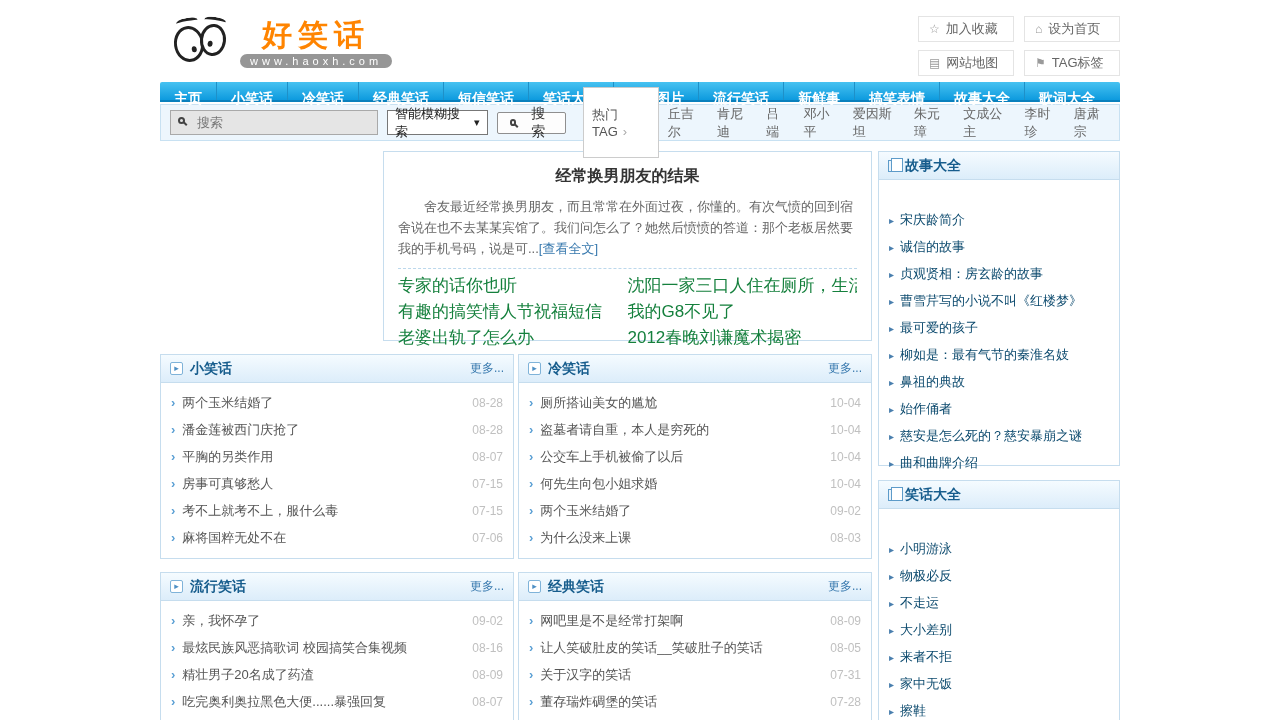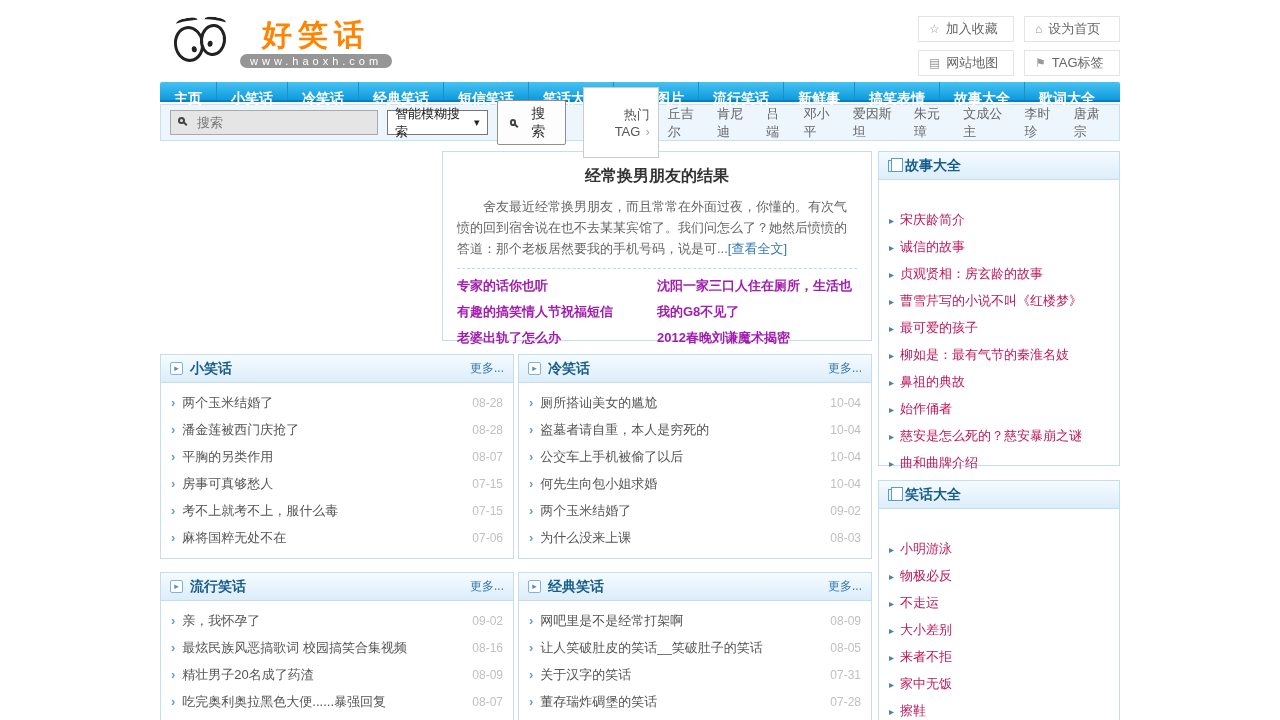--- a/index.html
+++ b/index.html
@@ -47,46 +47,46 @@
   .sinput-wrap { position:relative; }
   .sinput { width:208px; height:25px; border:1px solid #a9a9a9; padding:0 6px 0 26px;
     font-size:13px; color:#333; background:#e5e5e5; }
   .mag { position:absolute; left:8px; top:7px; width:7px; height:7px;
     border:2px solid #444; border-radius:50%; }
   .mag::after { content:""; position:absolute; width:2px; height:5px; background:#444;
     right:-3px; bottom:-4px; transform:rotate(-45deg); }
   .smode { height:25px; border:1px solid #777; background:#fff; display:flex; align-items:center;
     padding:0 7px; font-size:13px; color:#222; cursor:pointer; }
   .smode::after { content:"▾"; margin-left:6px; font-size:11px; color:#222; }
-  .sbtn { height:45px; border:1px solid #8f8f8f; background:#fdfdfd; display:flex; align-items:center;
+  .sbtn { height:22px; border:1px solid #8f8f8f; background:#fdfdfd; display:flex; align-items:center;
     padding:0 12px; font-size:14px; color:#333; cursor:pointer; border-radius:2px; }
   .sbtn .mag2 { position:relative; width:7px; height:7px; border:2px solid #444; border-radius:50%; margin-right:7px; }
   .sbtn .mag2::after { content:""; position:absolute; width:2px; height:5px; background:#444;
     right:-3px; bottom:-4px; transform:rotate(-45deg); }
   .hot-label { border:1px solid #ccc; background:#fff; padding:18px 8px; font-size:13px; color:#555;
-    margin-left:8px; position:relative;text-align:right; }
+    margin-left:8px; position:relative; }
   .hot-label::after { content:"›"; color:#aaa; margin-left:5px; }
   .tags { display:flex; gap:13px; }
   .tags a { color:#666; font-size:13px; }
 
   
   .main { margin-top:10px; display:flex; gap:6px; }
   .col-left { width:712px; }
   .top-row { display:flex; gap:0; }
   .banner { width:282px; height:190px; background:#fff; }
   .box { background:#fff; border:1px solid #c6ddee; }
   .featured { flex:1; height:190px; padding:8px 14px 0; }
   .f-title { text-align:center; font-size:16px; font-weight:bold; color:#333; margin:6px 0 9px; }
   .f-excerpt { font-size:13px; color:#666; line-height:21px; text-indent:2em; }
   .f-excerpt a { color:#3879ae; }
   .f-div { border-top:1px dashed #bcd8ec; margin:9px 0 4px; }
   .f-links { display:flex; }
   .f-col { width:50%; }
-  .f-col a { display:block; font-size:13px; color:#a21caf; line-height:26px; overflow:hidden;
-    white-space:nowrap;font-weight:bold; }
+  .f-col a { display:block; font-size:17px; color:#15803d; line-height:26px; overflow:hidden;
+    white-space:nowrap; }
 
   .grid-row { display:flex; flex-wrap:wrap; gap:13px 4px; margin-top:13px; }
   .grid-row .box { width:354px; }
   .bh { height:28px; background:linear-gradient(#f5fbff,#dcedfa); border-bottom:1px solid #c6ddee;
     display:flex; align-items:center; padding:0 9px; }
   .sq { width:13px; height:13px; border:1px solid #7fb3d9; background:#fff; color:#4d8fc4;
     font-size:9px; line-height:11px; text-align:center; margin-right:7px; border-radius:2px; }
   .sq::before { content:"▸"; }
   .doc { width:10px; height:12px; border:1px solid #5d9bc9; background:#eaf4fc; position:relative;
     margin-right:7px; }
@@ -98,21 +98,21 @@
   .row { display:flex; align-items:center; height:27px; padding:0 10px; }
   .row .t { font-size:13px; color:#555; white-space:nowrap; overflow:hidden; }
   .row .t::before { content:"›"; color:#5a9fd4; font-weight:bold; margin-right:7px; }
   .row .d { margin-left:auto; color:#c0c0c0; font-size:12px; padding-left:8px; }
 
   
   .sidebar { width:242px; }
   .side-box { background:#fff; border:1px solid #c6ddee; margin-bottom:14px; }
   .side-rows { padding:7px 0 8px; }
   .srow { display:flex; align-items:center; height:27px; padding:0 10px; }
-  .srow a { color:#be185d; font-size:13px; white-space:nowrap; overflow:hidden;margin-top:38px; }
+  .srow a { color:#0c4a6e; font-size:13px; white-space:nowrap; overflow:hidden;margin-top:38px; }
   .srow a::before { content:"▸"; color:#4a7fae; font-size:10px; margin-right:6px; }
 </style>
 </head>
 <body>
 
 <div class="container header">
   <div class="logo">
     <div class="eyes">
       <span class="brow l"></span>
         <span class="brow r"></span>

